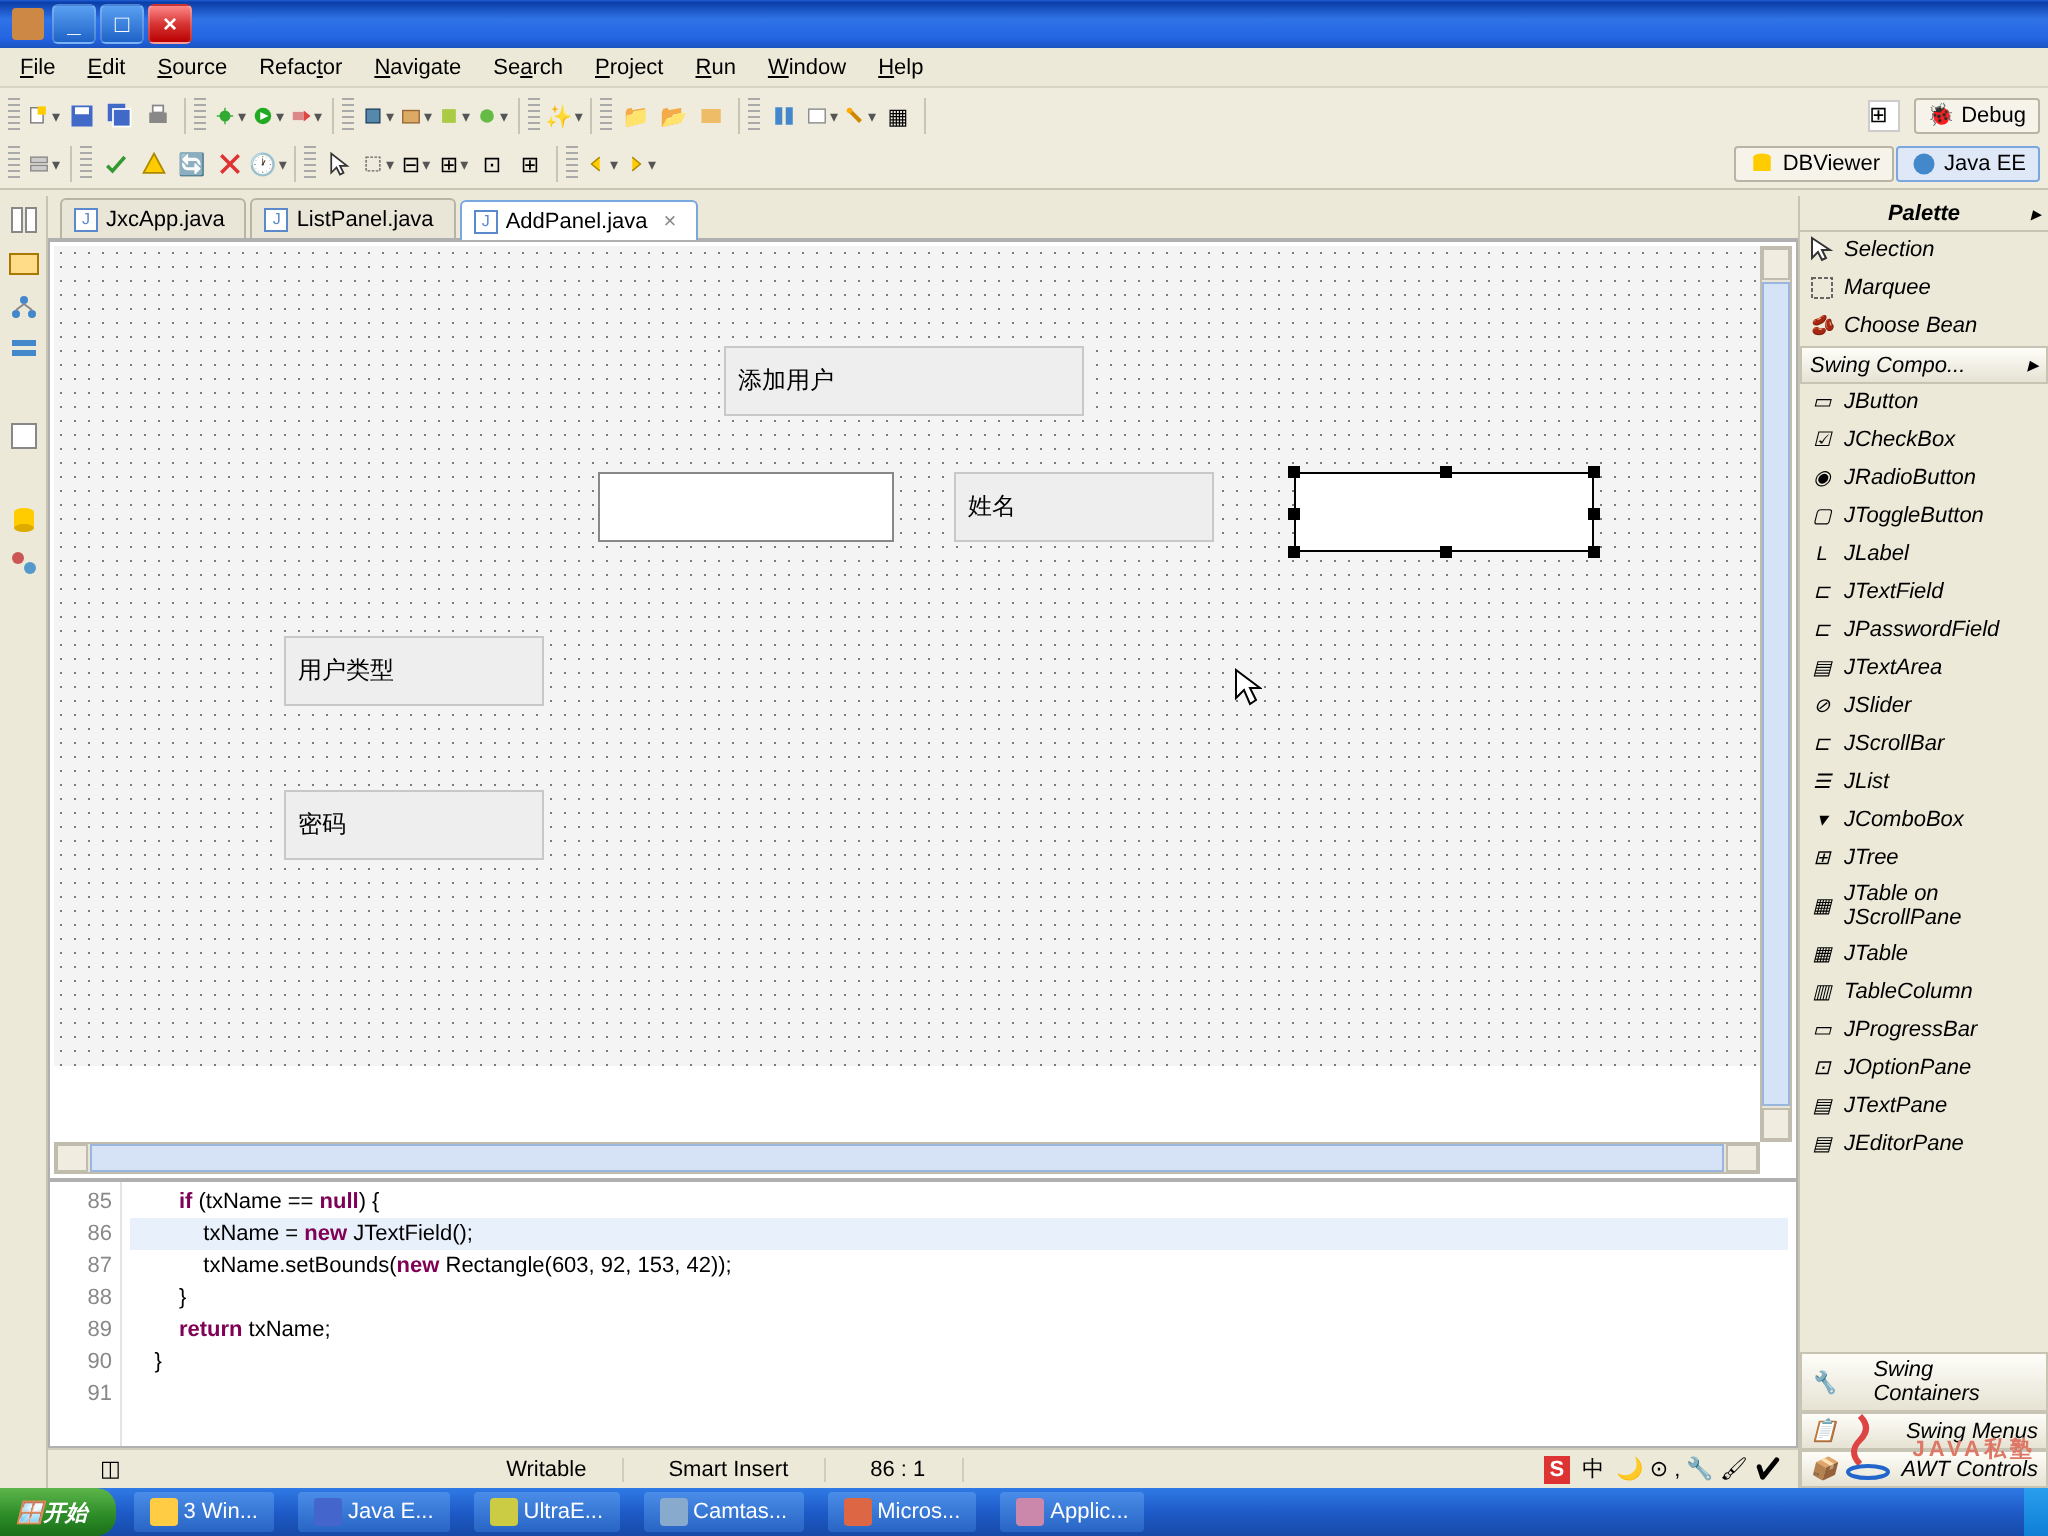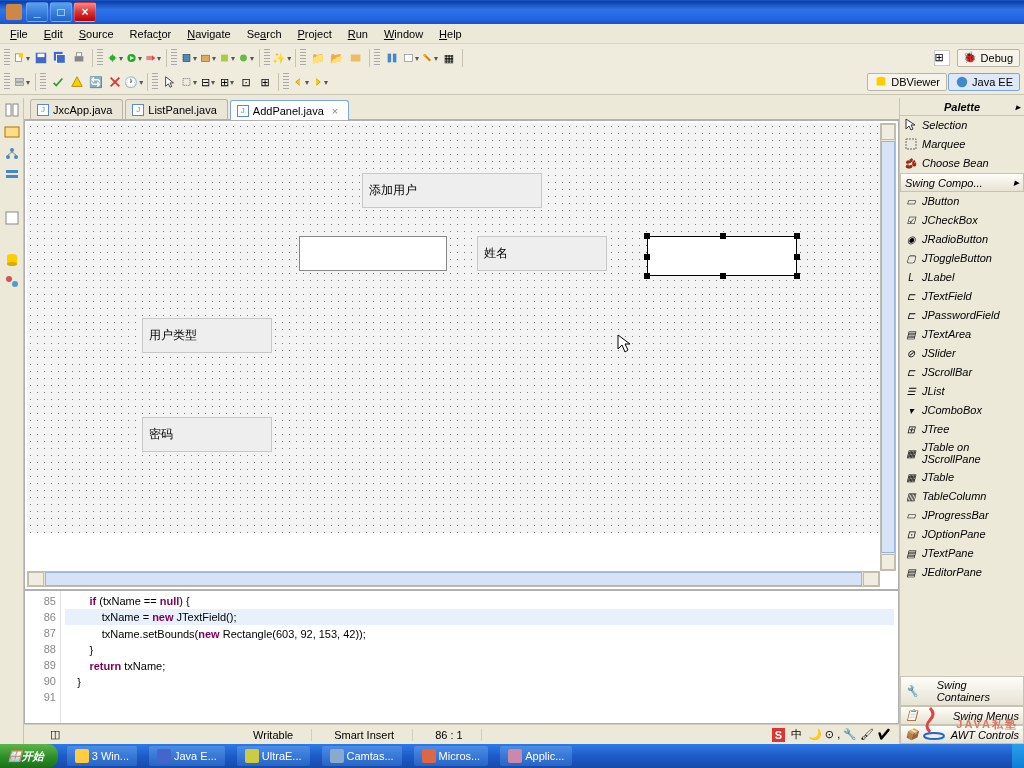--- a/index.html
+++ b/index.html
@@ -360,21 +360,21 @@
             <span class="handle" style="left:-4px;top:-4px"></span>
               <span class="handle" style="left:72px;top:-4px"></span>
               <span class="handle" style="right:-4px;top:-4px"></span>
             <span class="handle" style="left:-4px;top:17px"></span>
               <span class="handle" style="right:-4px;top:17px"></span>
             <span class="handle" style="left:-4px;bottom:-4px"></span>
               <span class="handle" style="left:72px;bottom:-4px"></span>
               <span class="handle" style="right:-4px;bottom:-4px"></span>
           </div>
           <div class="sw-label" style="left:115px;top:195px;width:130px;height:35px;">用户类型</div>
-          <div class="sw-label" style="left:115px;top:294px;width:130px;height:35px;">密码</div>
+          <div class="sw-label" style="left:115px;top:272px;width:130px;height:35px;">密码</div>
         </div>
       </div>
       <div class="vscroll">
           <div class="arrow"></div>
           <div class="vthumb"></div>
           <div class="arrow"></div>
         </div>
       <div class="hscroll">
           <div class="arrow"></div>
           <div class="thumb"></div>

